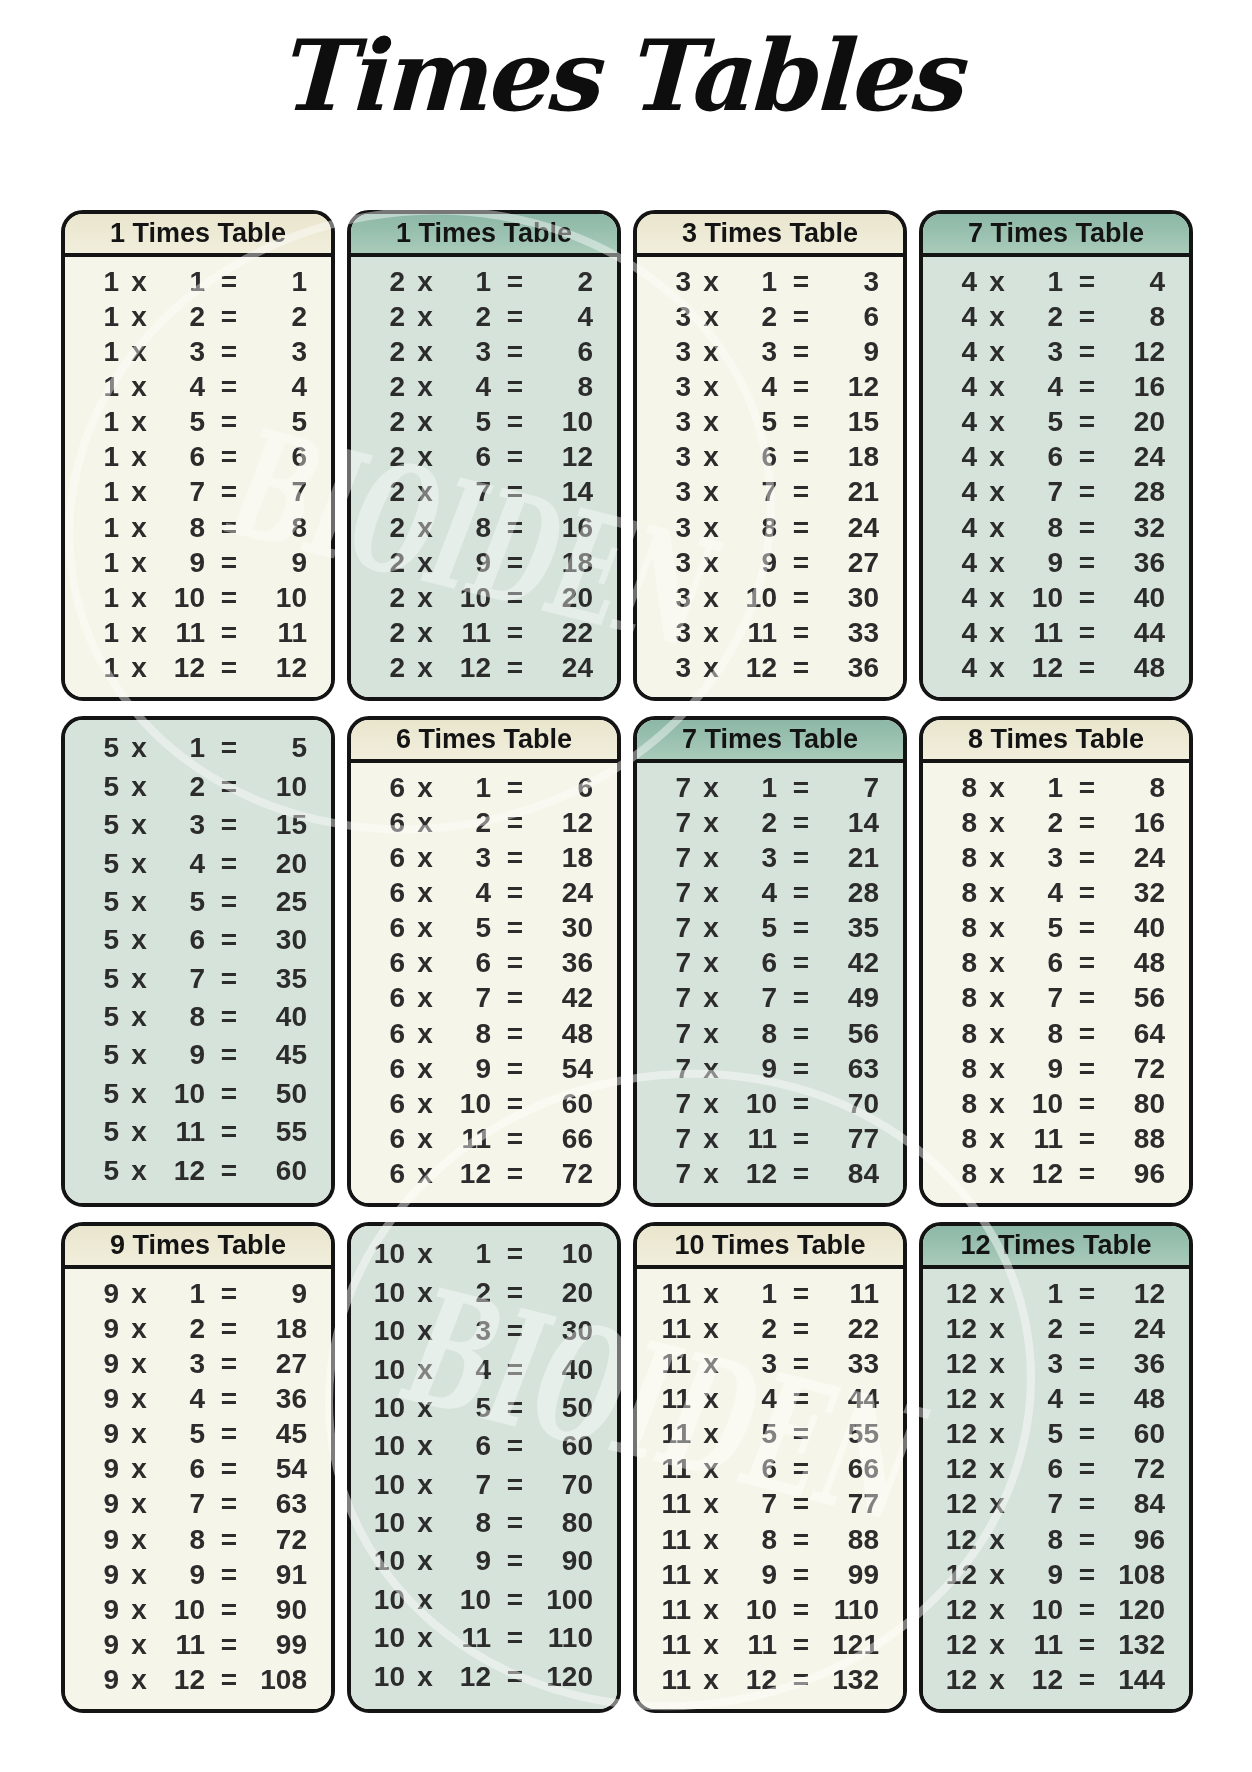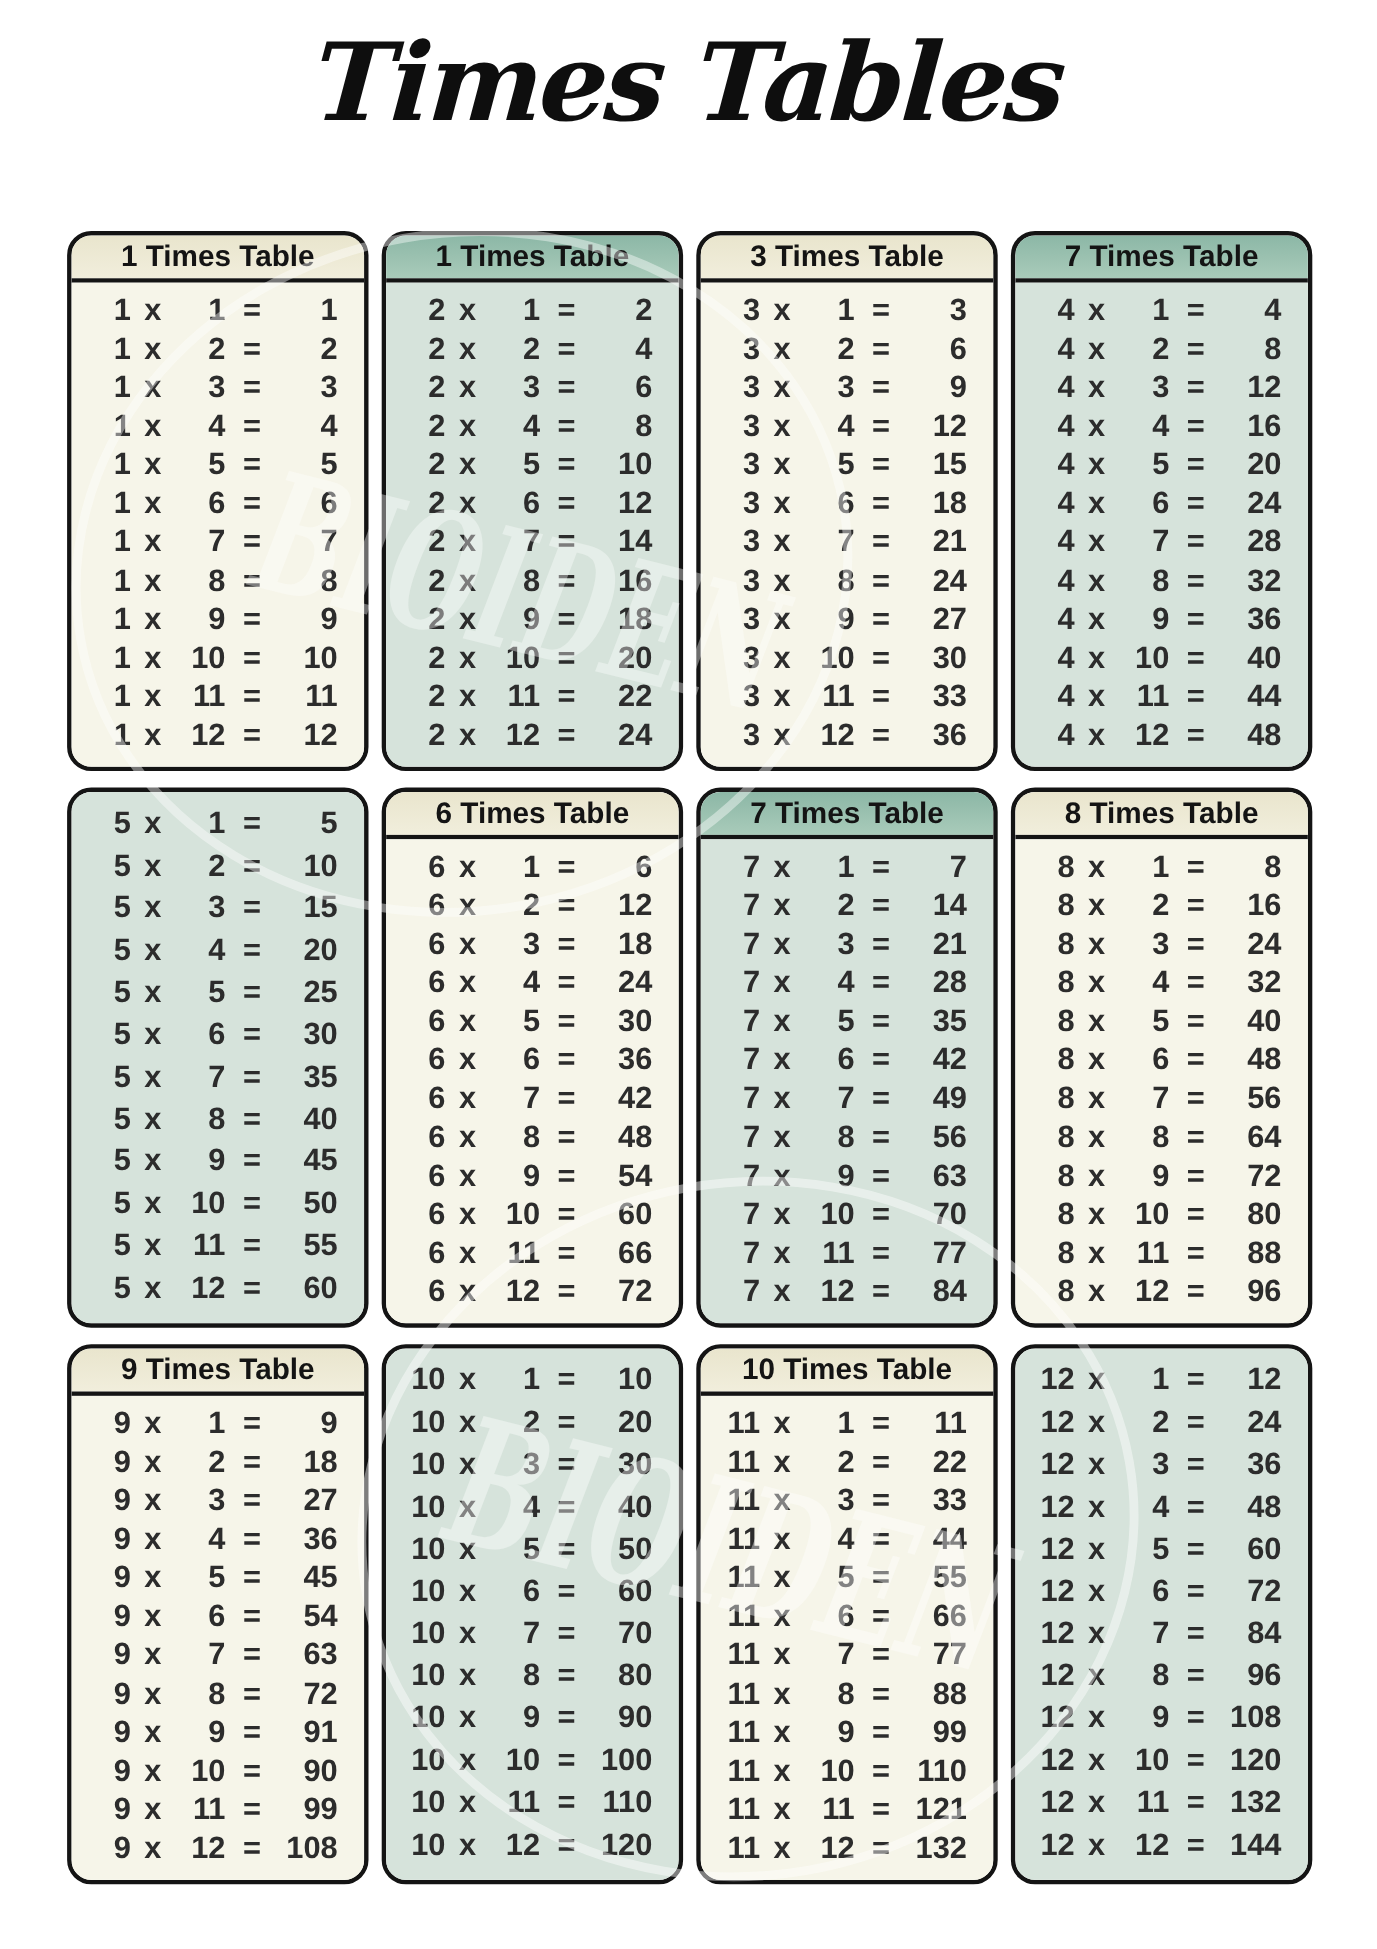--- a/index.html
+++ b/index.html
@@ -1066,20 +1066,21 @@
           <div class="eq-row">
             <span class="eq-a">11</span>
             <span class="eq-times">x</span>
             <span class="eq-b">12</span>
             <span class="eq-eq">=</span>
             <span class="eq-res">132</span>
           </div>
         </div>
       </div>
       <div class="card teal">
+        <div class="card-header">12 Times Table</div>
         <div class="card-body">
           <div class="eq-row">
             <span class="eq-a">12</span>
             <span class="eq-times">x</span>
             <span class="eq-b">1</span>
             <span class="eq-eq">=</span>
             <span class="eq-res">12</span>
           </div>
           <div class="eq-row">
             <span class="eq-a">12</span>

